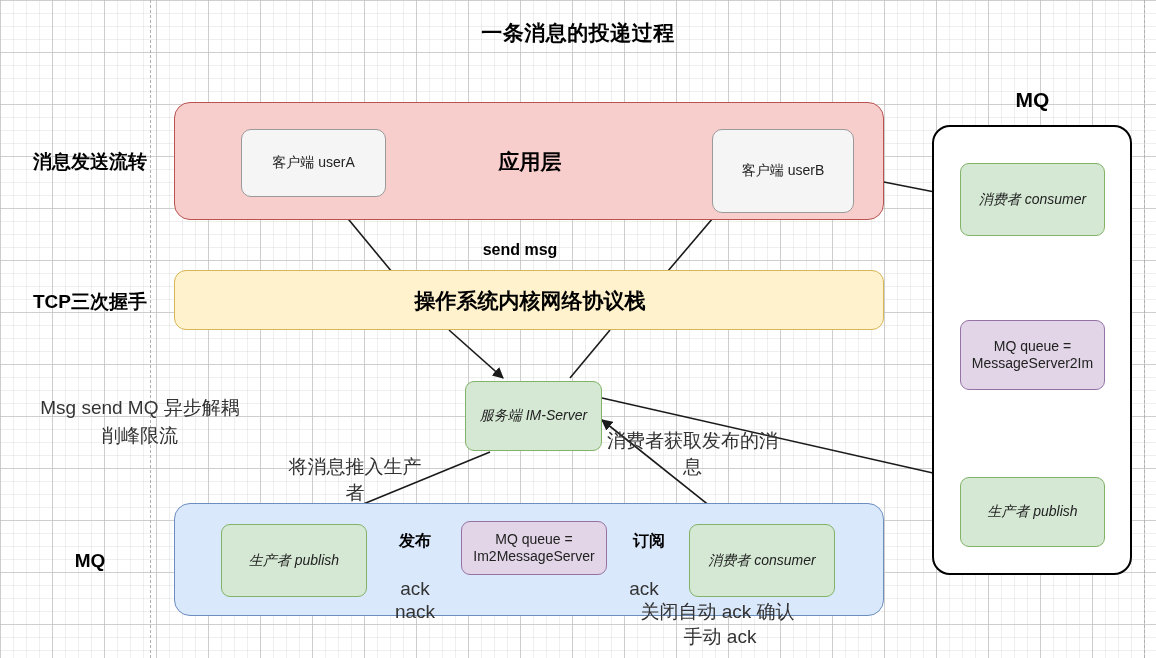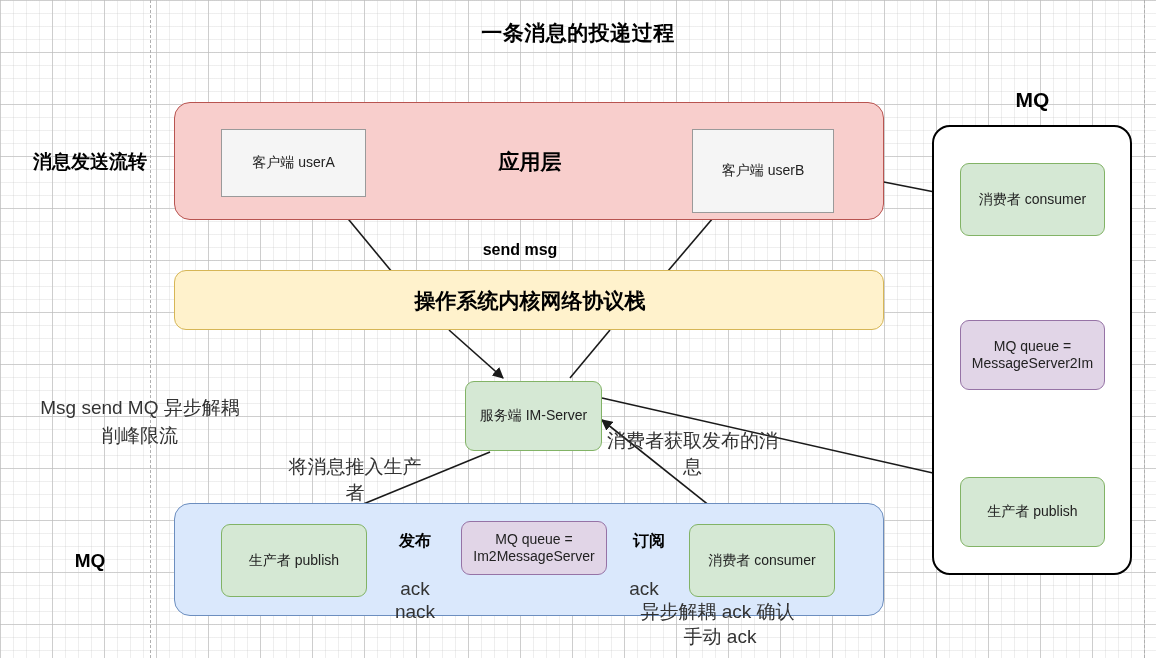--- a/index.html
+++ b/index.html
@@ -31,22 +31,22 @@
   .side-label{font-size:19px;font-weight:bold;color:#000;}
   .edge-label{font-size:19px;color:#333;}
   .edge-label.bold{font-size:16px;font-weight:bold;color:#000;}
   .node-label{font-size:14px;color:#222;line-height:1.25;}
   .big-label{font-size:21px;font-weight:bold;color:#000;}
 
   .app-layer{background:#f8cecc;border:1.5px solid #b85450;border-radius:16px;}
   .kernel-layer{background:#ffe6cc00;background-color:#fff2cc;border:1.5px solid #d6b656;border-radius:12px;}
   .mq-box{background:#dae8fc;border:1.5px solid #6c8ebf;border-radius:16px;}
   .mq-panel{background:#ffffff;border:2px solid #000000;border-radius:18px;}
-  .client{background:#f5f5f5;border:1.5px solid #9a9a9a;border-radius:0;}
-  .green{background:#d5e8d4;border:1.5px solid #82b366;border-radius:9px;}
+  .client{background:#f5f5f5;border:1.5px solid #9a9a9a;border-radius:10px;margin-left:20px;}
+  .green{background:#d5e8d4;border:1.5px solid #82b366;border-radius:9px;font-style:italic;}
   .purple{background:#e1d5e7;border:1.5px solid #9673a6;border-radius:9px;}
   .dashed-guide{position:absolute;top:0;bottom:0;border-left:1px dashed #b0b0b0;}
 </style>
 </head>
 <body>
 
 <div id="canvas">
 
   <div class="dashed-guide" style="left:150px;"></div>
   <div class="dashed-guide" style="left:1144px;"></div>
@@ -85,20 +85,21 @@
 
       <line x1="1032" y1="478" x2="1032" y2="390" marker-end="url(#arrow)"></line>
 
       <line x1="1032" y1="320" x2="1032" y2="242" marker-end="url(#arrow)"></line>
     </g>
   </svg>
 
   <div class="txt side-label" style="left:10px;top:145px;width:160px;height:34px;">消息发送流转</div>
 
   <div class="txt title" style="left:328px;top:18px;width:500px;height:30px;">一条消息的投递过程</div>
+  <div class="txt side-label" style="left:10px;top:285px;width:160px;height:34px;">TCP三次握手</div>
   <div class="txt side-label" style="left:10px;top:544px;width:160px;height:34px;">MQ</div>
 
   <div class="node app-layer" style="left:174px;top:102px;width:710px;height:118px;"></div>
   <div class="txt big-label" style="left:430px;top:145px;width:200px;height:34px;">应用层</div>
   <div class="node client node-label" style="left:221px;top:129px;width:145px;height:68px;">客户端 userA</div>
   <div class="node client node-label" style="left:692px;top:129px;width:142px;height:84px;">客户端 userB</div>
 
   <div class="txt edge-label bold" style="left:430px;top:240px;width:180px;height:20px;">send msg</div>
 
   <div class="node kernel-layer" style="left:174px;top:270px;width:710px;height:60px;"></div>
@@ -116,21 +117,21 @@
   <div class="node green node-label" style="left:221px;top:524px;width:146px;height:73px;">生产者 publish</div>
   <div class="node purple node-label" style="left:461px;top:521px;width:146px;height:54px;">MQ queue =
 Im2MessageServer</div>
   <div class="node green node-label" style="left:689px;top:524px;width:146px;height:73px;">消费者 consumer</div>
 
   <div class="txt edge-label bold" style="left:380px;top:530px;width:70px;height:22px;">发布</div>
   <div class="txt edge-label bold" style="left:614px;top:530px;width:70px;height:22px;">订阅</div>
   <div class="txt edge-label" style="left:385px;top:580px;width:60px;height:18px;">ack</div>
   <div class="txt edge-label" style="left:614px;top:580px;width:60px;height:18px;">ack</div>
   <div class="txt edge-label" style="left:385px;top:603px;width:60px;height:18px;">nack</div>
-  <div class="txt edge-label" style="left:630px;top:603px;width:175px;height:18px;">异步解耦 ack 确认</div>
+  <div class="txt edge-label" style="left:630px;top:603px;width:175px;height:18px;">关闭自动 ack 确认</div>
   <div class="txt edge-label" style="left:650px;top:628px;width:140px;height:18px;">手动 ack</div>
 
   <div class="txt big-label" style="left:960px;top:86px;width:145px;height:28px;">MQ</div>
   <div class="node mq-panel" style="left:932px;top:125px;width:200px;height:450px;"></div>
   <div class="node green node-label" style="left:960px;top:163px;width:145px;height:73px;">消费者 consumer</div>
   <div class="node purple node-label" style="left:960px;top:320px;width:145px;height:70px;">MQ queue =
 MessageServer2Im</div>
   <div class="node green node-label" style="left:960px;top:477px;width:145px;height:70px;">生产者 publish</div>
 
 </div>

